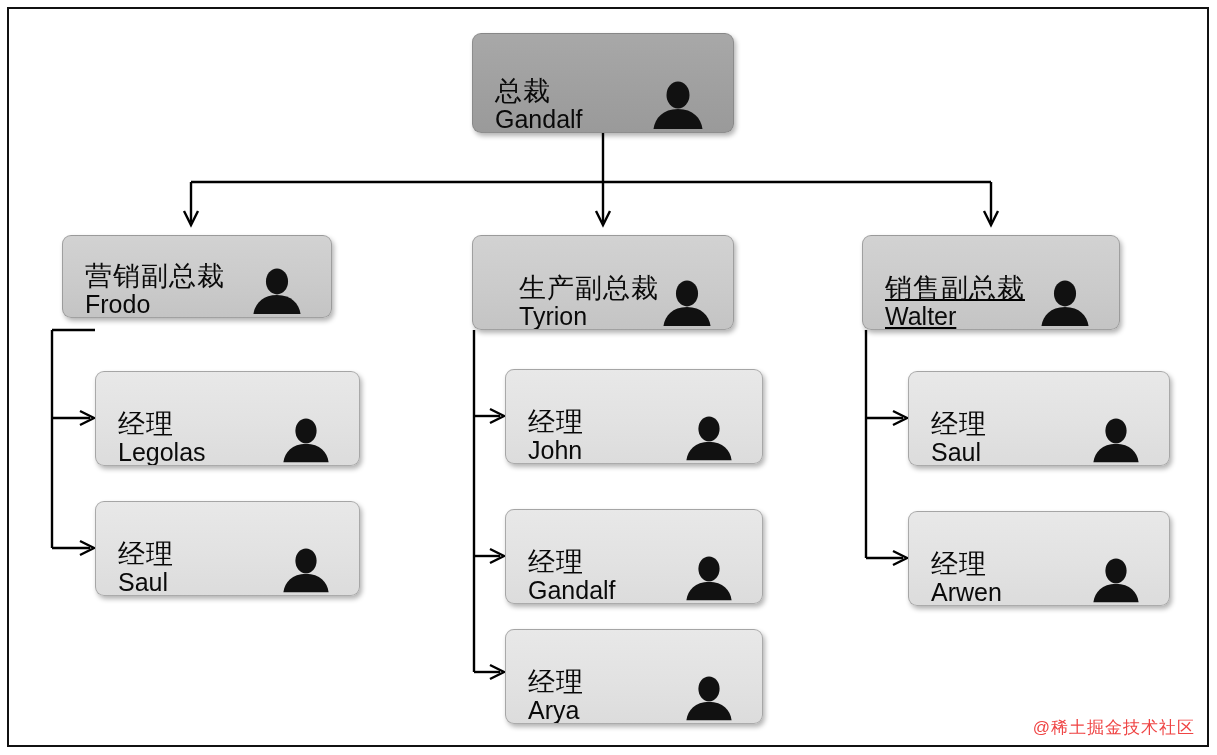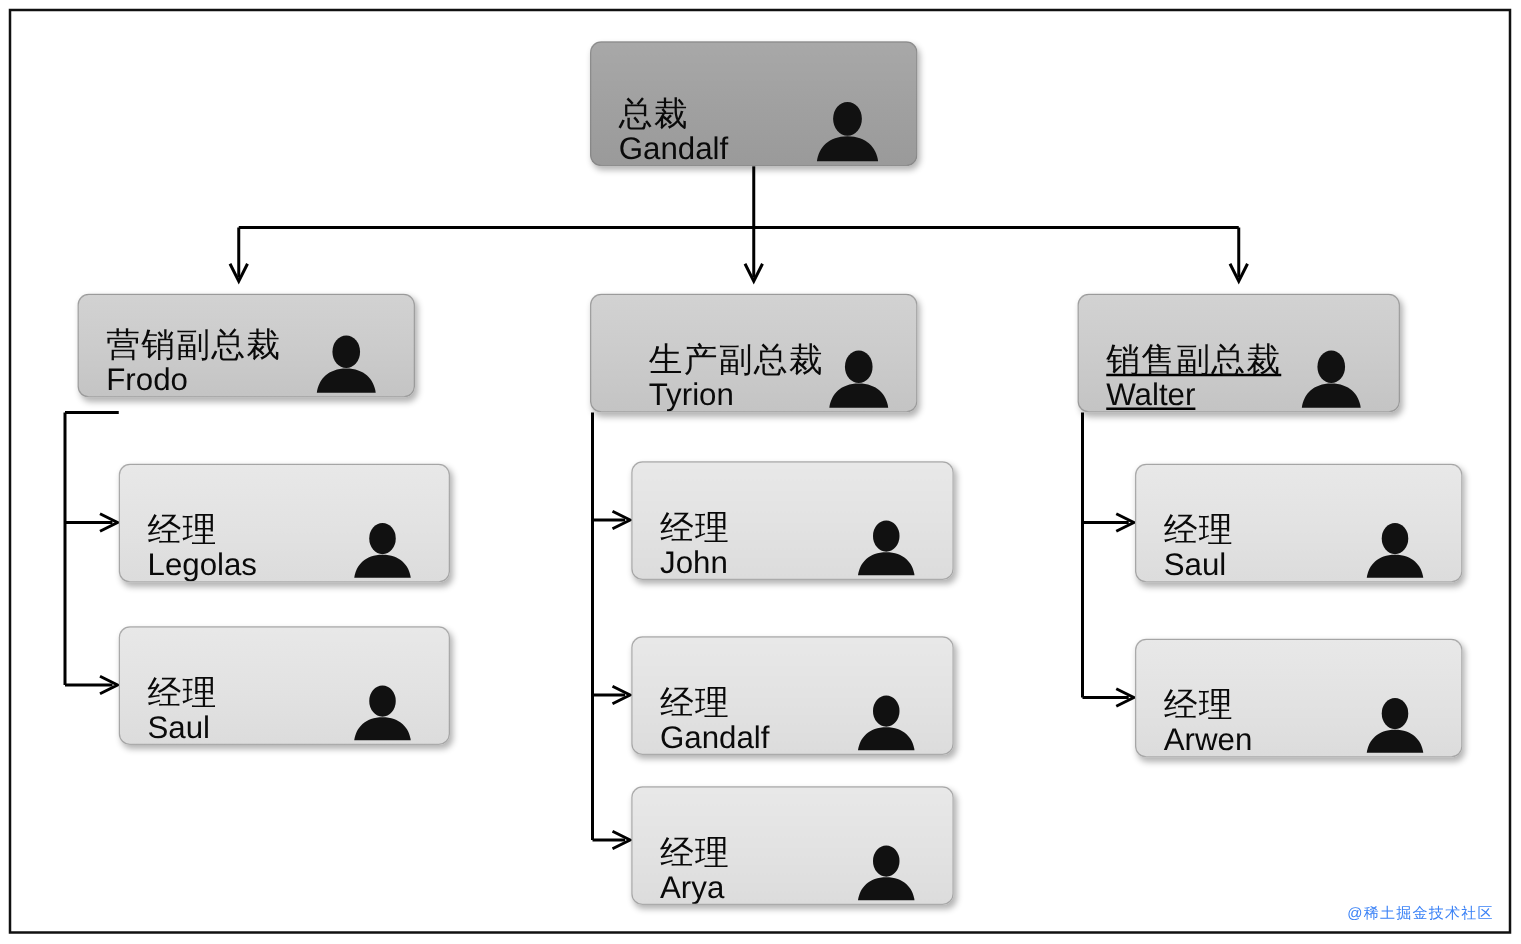--- a/index.html
+++ b/index.html
@@ -79,22 +79,22 @@
   .level-vp {
     background: linear-gradient(180deg, #d2d2d2 0%, #cbcbcb 55%, #c4c4c4 100%);
   }
   .level-mgr {
     background: linear-gradient(180deg, #e8e8e8 0%, #e2e2e2 55%, #dcdcdc 100%);
   }
   .watermark {
     position: absolute;
     right: 22px;
     bottom: 16px;
-    font-size: 12px;
-    color: #3b82f6;
+    font-size: 17px;
+    color: #ef4444;
     letter-spacing: 1px;
     white-space: nowrap;
     user-select: none;
   }
 </style>
 </head>
 <body>
 
 <div id="canvas">
 

